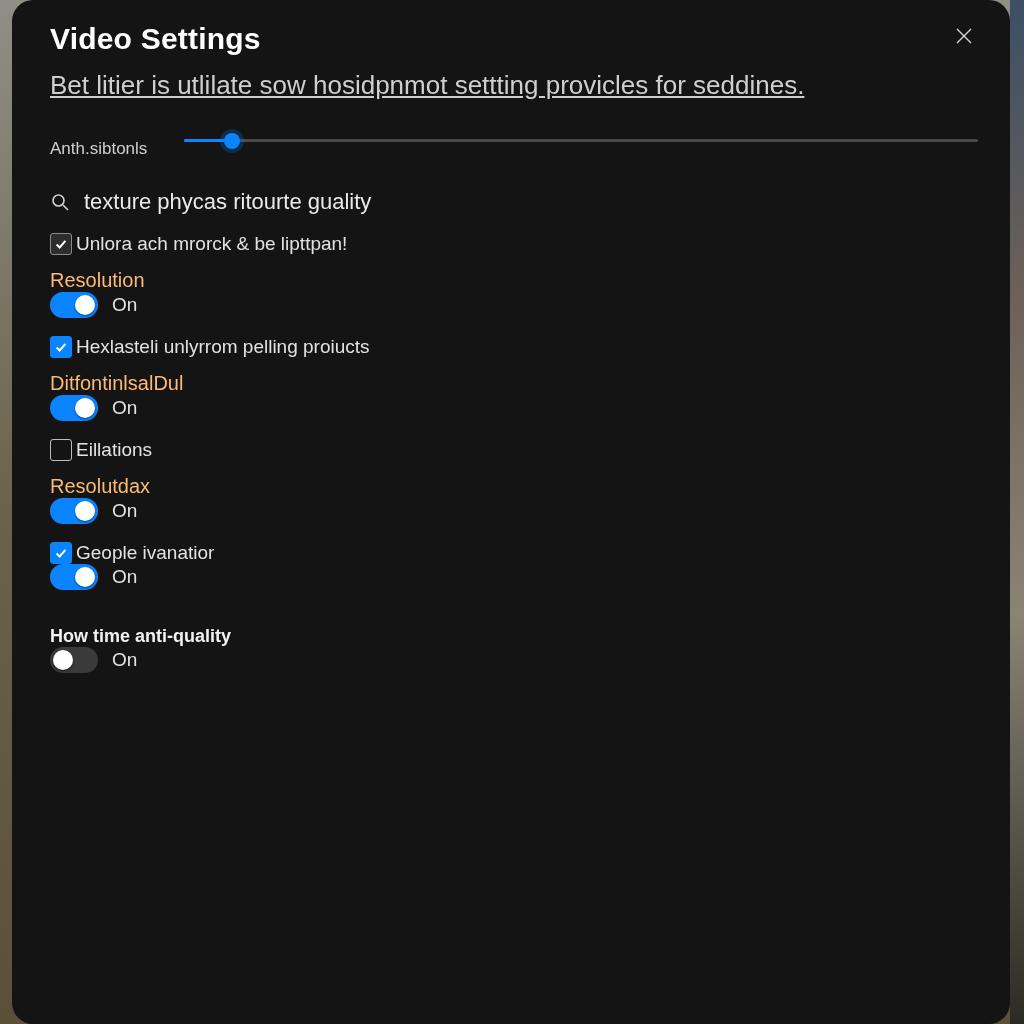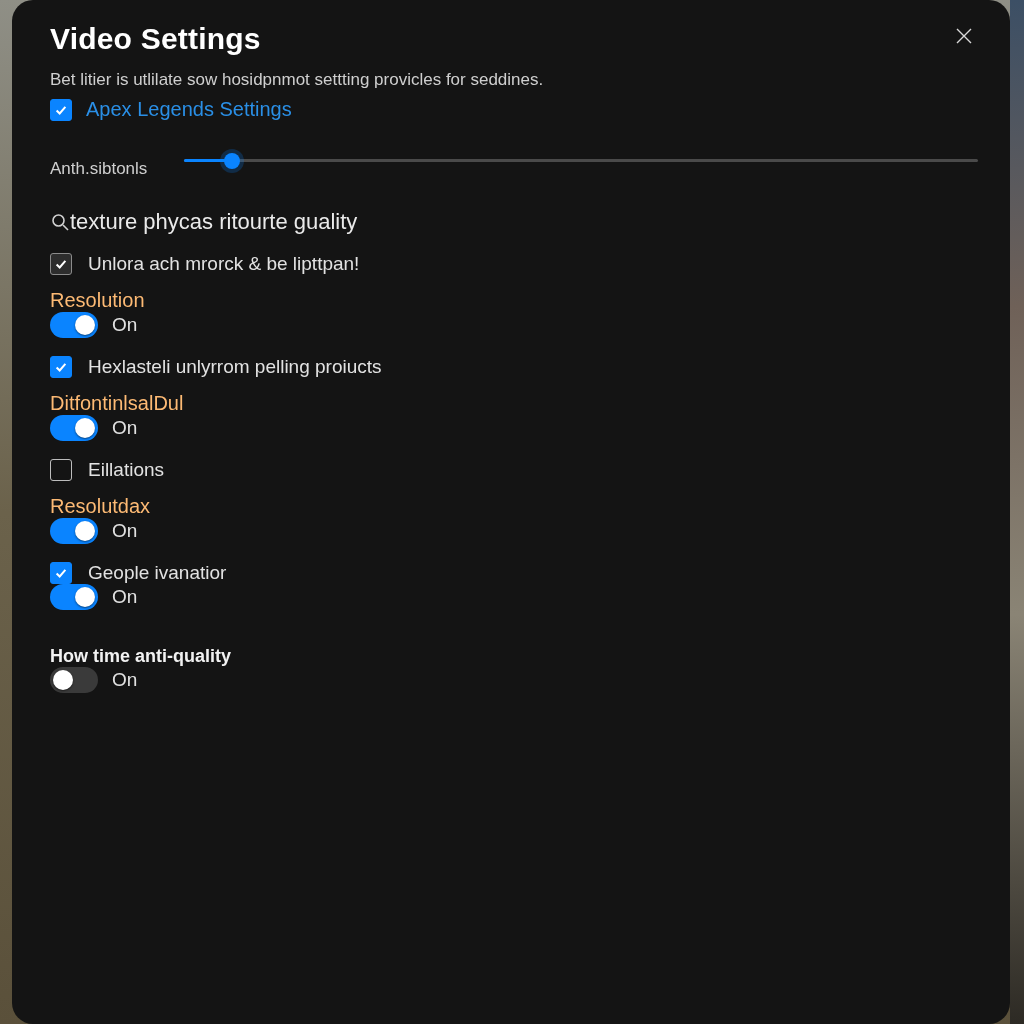--- a/index.html
+++ b/index.html
@@ -20,41 +20,41 @@
     background:#141414;
     border-top-left-radius:6px; border-top-right-radius:6px;
     padding:22px 32px 20px 38px;
     overflow:hidden;
     border-radius:21px;
   }
   .header-row { display:flex; align-items:flex-start; justify-content:space-between; }
   .title { font-size:30px; font-weight:600; color:#fff; letter-spacing:0.2px; }
   .close { width:28px; height:28px; cursor:pointer; color:#d8d8d8; display:flex; align-items:center; justify-content:center; }
   .close svg { width:20px; height:20px; stroke:currentColor; stroke-width:1.4; }
-  .subtitle { margin-top:14px; font-size:17px; color:#cfcfcf; font-weight:400; }
+  .subtitle { margin-top:14px; font-size:26px; color:#cfcfcf; font-weight:400;text-decoration:underline; }
   .link-row { margin-top:8px; display:flex; align-items:center; gap:14px; }
   .link { color:#2a8fe6; font-size:20px; font-weight:400; }
   
   .cb { width:22px; height:22px; border:1.5px solid #bdbdbd; border-radius:3px; background:transparent; display:inline-flex; align-items:center; justify-content:center; cursor:pointer; flex:0 0 22px; }
   .cb.checked { background:#0a84ff; border-color:#0a84ff; }
   .cb.checked.neutral { background:#2d2d2d; border-color:#8b8b8b; }
   .cb svg { width:14px; height:14px; stroke:#fff; stroke-width:2.3; fill:none; }
   .section { margin-top:38px; }
   .sec-title { font-size:22px; font-weight:600; color:#f2f2f2; }
   
   .slider-row { display:flex; align-items:flex-start; gap:24px; margin-top:20px; }
   .slider-label { font-size:17px; color:#cfcfcf; min-width:110px; }
   .slider-track { position:relative; flex:1; height:3px; background:#4a4a4a; border-radius:2px; cursor:pointer; }
   .slider-fill { position:absolute; left:0; top:0; bottom:0; background:#0a84ff; border-radius:2px; }
   .slider-thumb { position:absolute; top:50%; width:16px; height:16px; border-radius:50%; background:#0a84ff; transform:translate(-50%,-50%); box-shadow:0 0 0 4px rgba(10,132,255,0.22); }
   
-  .mag-row { display:flex; align-items:center; margin-top:30px; }
+  .mag-row { display:flex; align-items:center; gap:14px; margin-top:30px; }
   .mag-icon { width:20px; height:20px; color:#d0d0d0; }
   .mag-text { font-size:22px; font-weight:500; color:#eaeaea; }
-  .check-row { display:flex; align-items:center; gap:16px; margin-top:18px; }
+  .check-row { display:flex; align-items:center; gap:4px; margin-top:18px; }
   .check-label { font-size:19px; color:#e2e2e2; }
   
   .group-label { font-size:20px; color:#fdba74; font-weight:400; margin-top:14px; }
   .toggle-row { display:flex; align-items:center; gap:14px; }
   .toggle { width:48px; height:26px; border-radius:13px; position:relative; cursor:pointer; }
   .toggle .knob { position:absolute; top:3px; width:20px; height:20px; border-radius:50%; background:#fff; box-shadow:0 1px 2px rgba(0,0,0,.5); }
   .toggle.on { background:#0a84ff; }
   .toggle.on .knob { right:3px; }
   .toggle.off { background:#3a3a3a; }
   .toggle.off .knob { left:3px; }
@@ -73,28 +73,20 @@
     <div class="title">Video Settings</div>
     <div class="close">
       <svg viewBox="0 0 20 20">
           <path d="M3 3 L17 17 M17 3 L3 17"></path>
         </svg>
     </div>
   </div>
 
   <div class="subtitle">Bet litier is utlilate sow hosidpnmot settting provicles for seddines.</div>
 
-  <div class="link-row">
-    <div class="cb checked">
-      <svg viewBox="0 0 16 16">
-          <path d="M3 8.5 L6.5 12 L13 4.5"></path>
-        </svg>
-    </div>
-    <a class="link">Apex Legends Settings</a>
-  </div>
 
   <div class="section">
     <div class="slider-row">
       <div class="slider-label">Anth.sibtonls</div>
       <div class="slider-track">
         <div class="slider-fill" style="width:6%"></div>
         <div class="slider-thumb" style="left:6%"></div>
       </div>
     </div>
   </div>

